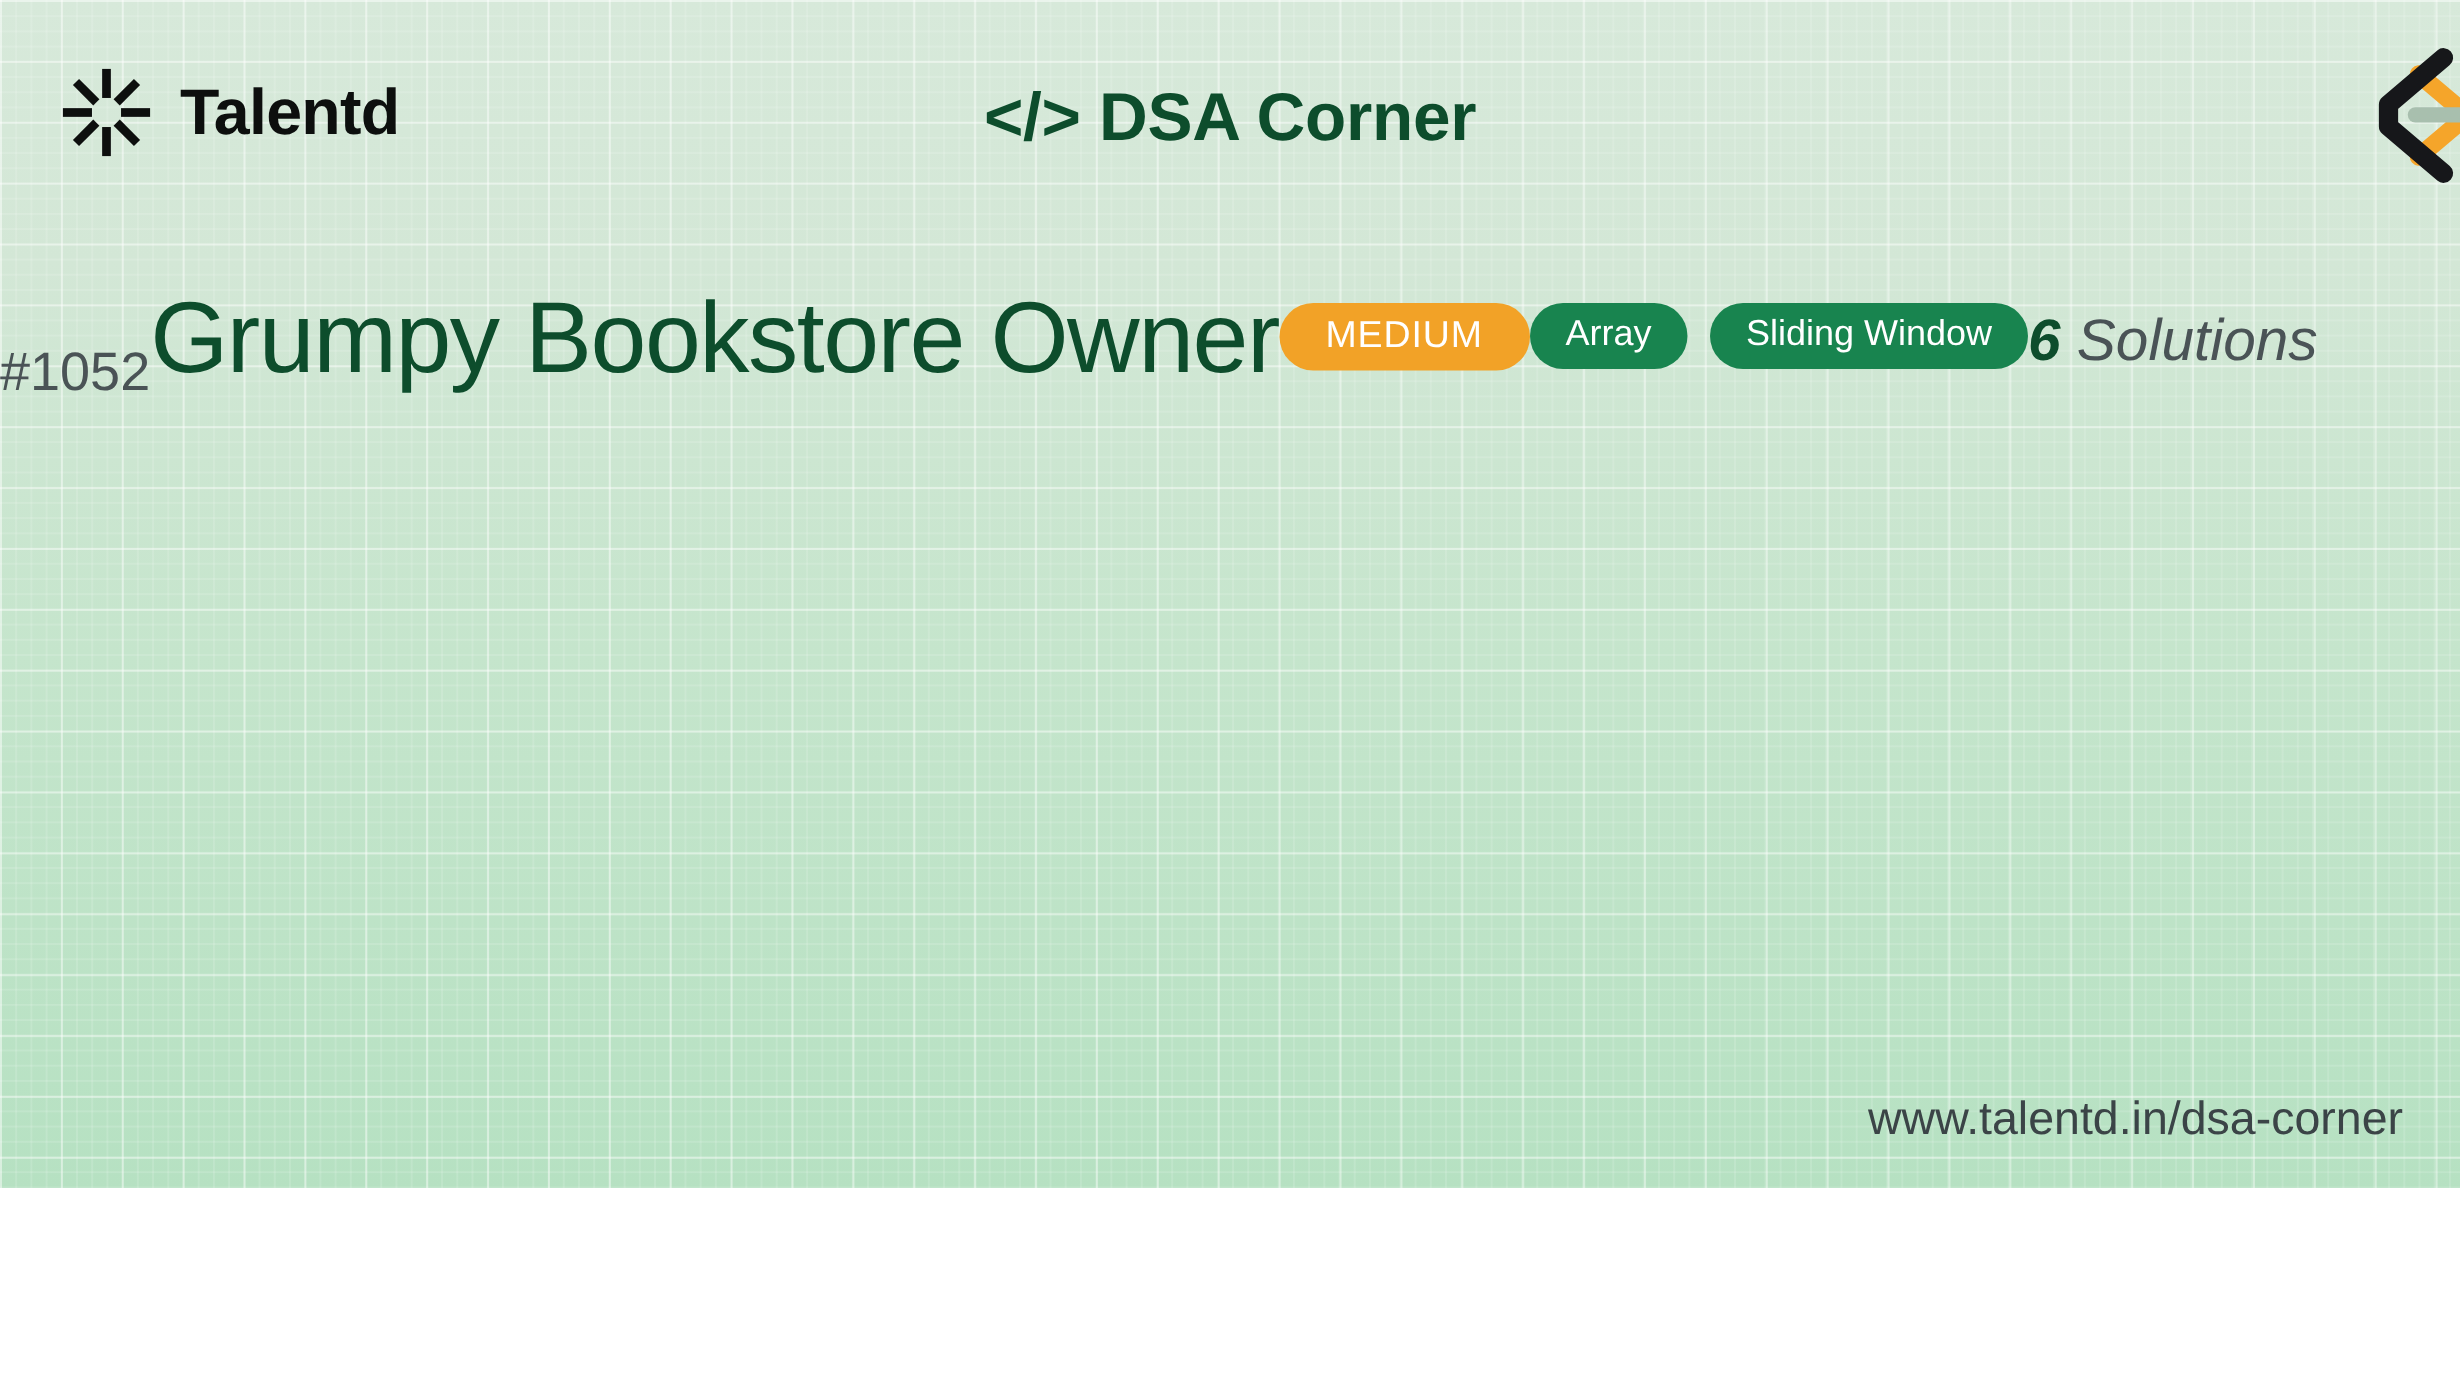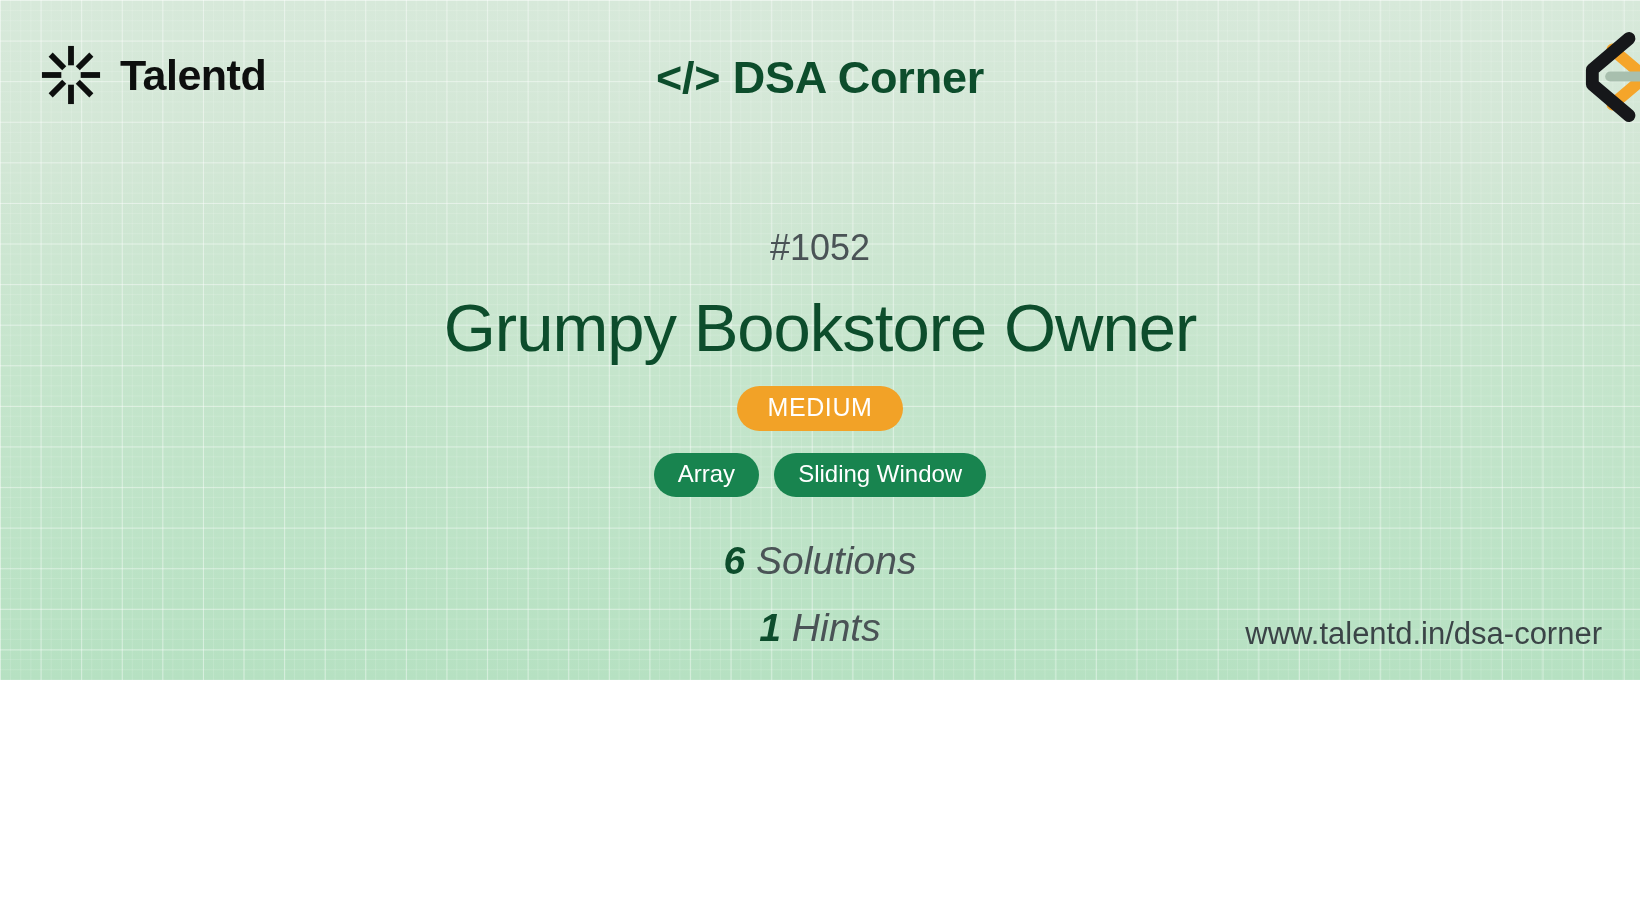--- a/index.html
+++ b/index.html
@@ -3,21 +3,21 @@
 <meta charset="utf-8">
 <style>
   * { margin:0; padding:0; box-sizing:border-box; }
   html, body {
     width:1640px; height:924px;
     overflow:hidden;
     font-family:"Liberation Sans", sans-serif;
   }
   #card {
     position:relative;
-    width:1640px; height:680px;
+    width:1640px; height:792px;
     background:
       linear-gradient(to bottom, #d7e9da 0%, #d3e7d6 22%, #c5e5cc 55%, #b6e1c2 100%);
     overflow:hidden;
   }
   
   #grid {
     position:absolute; inset:0;
     background-image:
       linear-gradient(to right, rgba(255,255,255,0.40) 1px, transparent 1px),
       linear-gradient(to bottom, rgba(255,255,255,0.40) 1px, transparent 1px);
@@ -55,21 +55,21 @@
   }
   #header-title .code-glyph { font-weight:bold; }
   #corner-logo {
     position:absolute; right:-22px; top:22px;
     width:110px; height:110px;
   }
 
   
   #main {
     position:absolute; left:0; right:0; top:160px;
-    display:flex; flex-direction:column; align-items:center;
+    display:flex; flex-direction:row; align-items:center;
   }
   #problem-number {
     font-size:36px; color:#4a5356; font-weight:normal;
     margin-top:70px; line-height:1;
   }
   #problem-title {
     font-size:67px; font-weight:normal; color:#0d4d2c;
     margin-top:26px; line-height:1.08; letter-spacing:-1px;
     text-align:right;
   }
@@ -156,22 +156,18 @@
     <div id="tags">
       <span class="tag">Array</span>
       <span class="tag">Sliding Window</span>
     </div>
 
     <div id="stats">
       <div class="stat-row">
         <span class="stat-value">6</span>
         <span class="stat-label">Solutions</span>
       </div>
-      <div class="stat-row">
-        <span class="stat-value">1</span>
-        <span class="stat-label">Hints</span>
-      </div>
     </div>
   </div>
 
   <div id="footer-url">www.talentd.in/dsa-corner</div>
 
 </div>
 
 </body></html>

